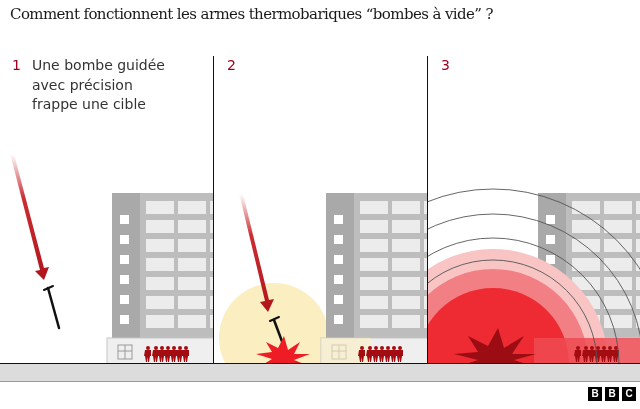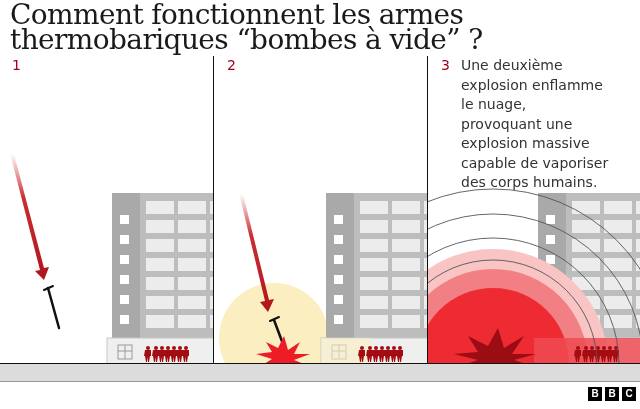--- a/index.html
+++ b/index.html
@@ -1,21 +1,21 @@
 <!DOCTYPE html>
 <html><head>
 <meta charset="utf-8">
 <style>
   * { box-sizing: border-box; margin: 0; padding: 0; }
   html, body { width: 640px; height: 409px; background: #ffffff; overflow: hidden; }
   body { position: relative; font-family: "DejaVu Sans", sans-serif; color: #222; }
 
   .title {
     position: absolute; left: 10px; top: 2px; width: 620px;
-    font-family: "DejaVu Serif", serif; font-size: 28px; line-height: 25px;
+    font-family: "DejaVu Serif", serif; font-size: 15px; line-height: 25px;
     color: #1a1a1a; letter-spacing: -0.6px;
   }
 
   .step {
     position: absolute; top: 56px;
     font-size: 14px; line-height: 19.5px; color: #333;
     display: flex;
   }
   .step .num { color: #a0001f; width: 20px; flex: none; }
   .step .txt { white-space: pre-line; }
@@ -33,33 +33,29 @@
     line-height: 14px; text-align: center;
   }
 </style>
 </head>
 <body>
 
 <div class="title">Comment fonctionnent les armes thermobariques “bombes à vide” ?</div>
 
 <div class="step" style="left:12px;">
   <span class="num">1</span>
+  <span class="txt">Une bombe guidée
+avec précision
+frappe une cible</span>
 </div>
 <div class="step" style="left:227px;">
   <span class="num">2</span>
 </div>
 <div class="step" style="left:441px;">
   <span class="num">3</span>
-  <span class="txt">Une deuxième
-explosion enflamme
-le nuage,
-provoquant une
-explosion massive
-capable de vaporiser
-des corps humains.</span>
 </div>
 
 <svg class="scene" style="left:0;top:140px;" width="213" height="224">
   <defs>
     <linearGradient id="arrowGrad1" x1="0" y1="0" x2="0" y2="1">
       <stop offset="0" stop-color="#c4161c" stop-opacity="0"></stop>
       <stop offset="0.35" stop-color="#c4161c" stop-opacity="0.9"></stop>
       <stop offset="1" stop-color="#b0141a"></stop>
     </linearGradient>
     <g id="building">

